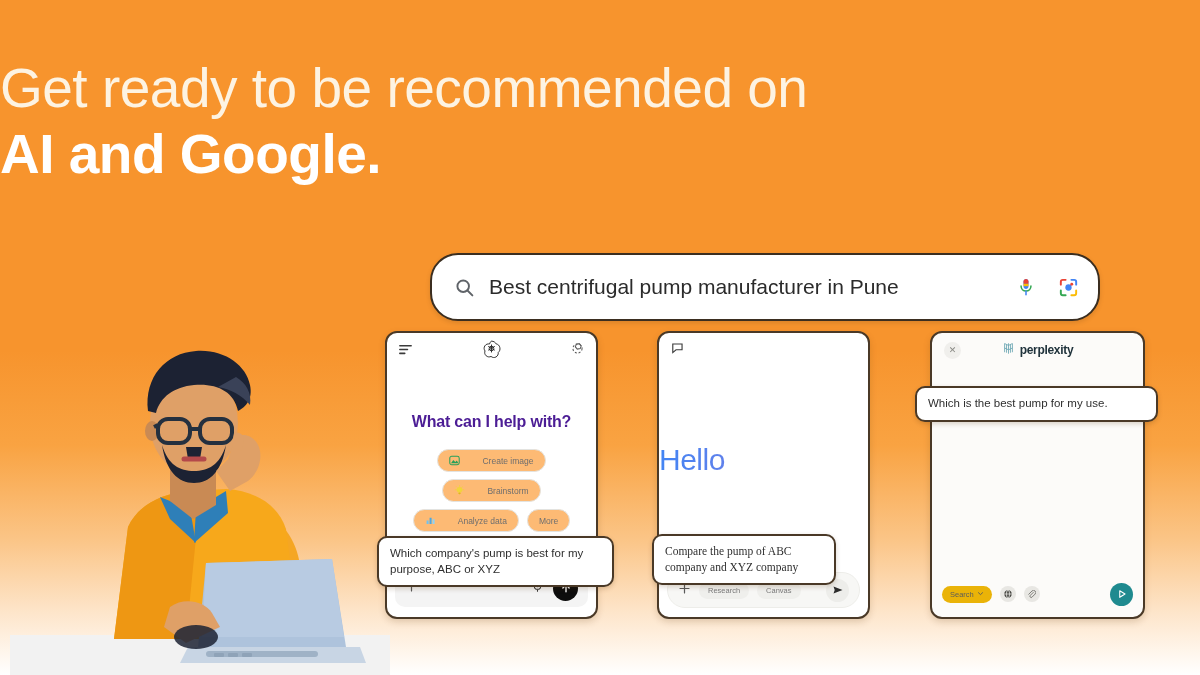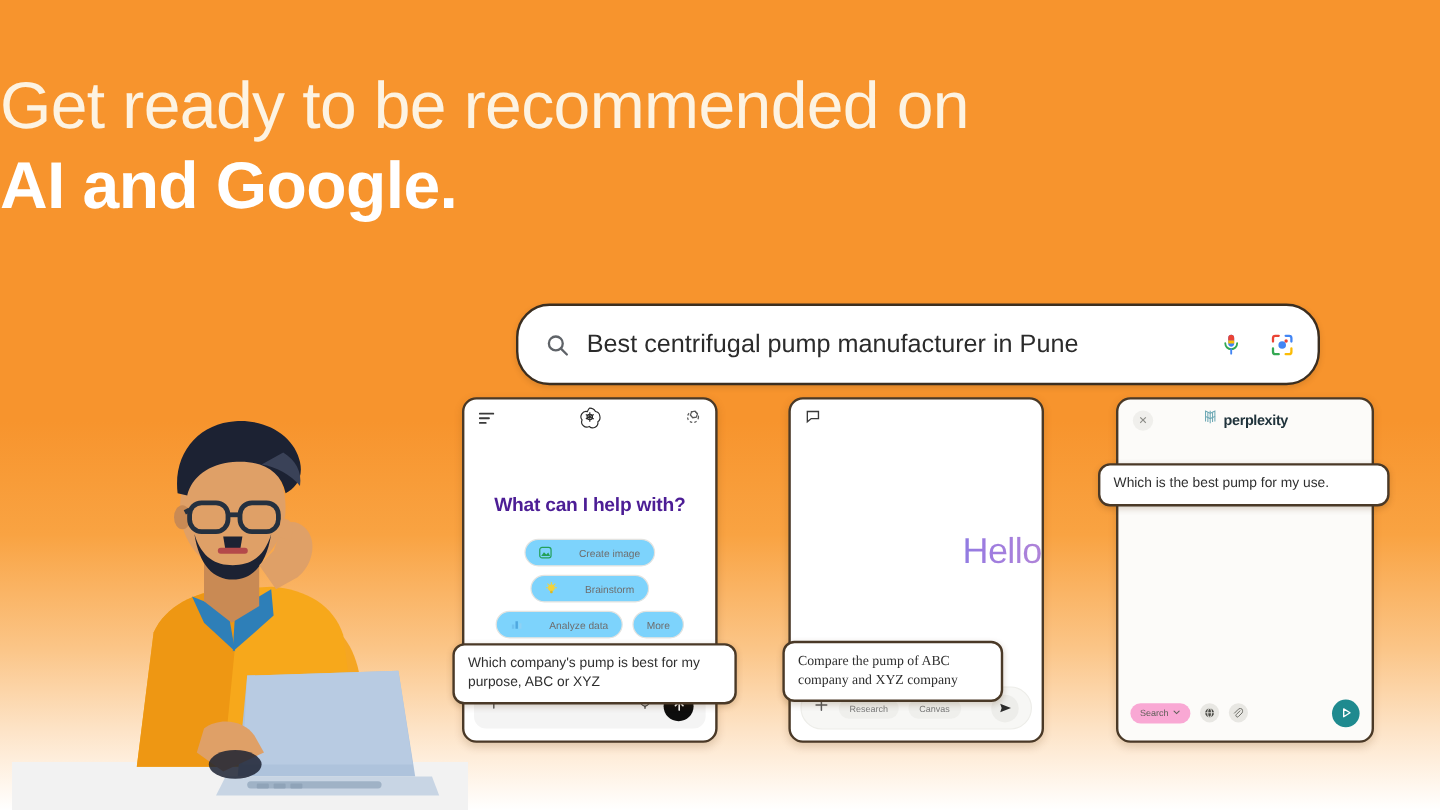--- a/index.html
+++ b/index.html
@@ -125,21 +125,21 @@
   }
   .chip {
     display: inline-flex;
     align-items: center;
     gap: 22px;
     border: 1px solid #E3E3E0;
     border-radius: 20px;
     padding: 5px 11px;
     font-size: 8.5px;
     color: #6E6E6E;
-    background: #7dd3fc;
+    background: #fdba74;
     white-space: nowrap;
   }
   .chip .glyph { width: 11px; height: 11px; display:flex; align-items:center; justify-content:center; }
 
   .cg-composer {
     position: absolute;
     left: 8px; right: 8px; bottom: 10px;
     height: 38px;
     background: #F4F4F4;
     border-radius: 10px;
@@ -151,21 +151,21 @@
   .cg-send {
     width: 25px; height: 25px;
     border-radius: 50%;
     background: #0D0D0D;
     display: flex; align-items: center; justify-content: center;
     margin-left: 10px;
   }
 
   
   .gem-hello {
-    text-align: right;
+    text-align: left;
     margin-top: 76px;
     font-size: 30px;
     font-weight: 400;
     letter-spacing: -0.5px;
     background: linear-gradient(95deg, #4285F4 0%, #6B7FE8 45%, #9B7BE0 75%, #B084D8 100%);
     -webkit-background-clip: text;
     background-clip: text;
     color: transparent;
   }
   .gem-logo {
@@ -224,21 +224,21 @@
   .px-composer {
     position: absolute;
     left: 10px; right: 10px; bottom: 10px;
     height: 26px;
     display: flex;
     align-items: center;
     gap: 8px;
   }
   .px-search-pill {
     display: inline-flex; align-items: center; gap: 3px;
-    background: #f9a8d4;
+    background: #eab308;
     border-radius: 12px;
     padding: 4px 8px;
     font-size: 7.5px;
     color: #5E5E58;
   }
   .px-round {
     width: 16px; height: 16px;
     border-radius: 50%;
     background: #E8E7E3;
     display: flex; align-items: center; justify-content: center;

